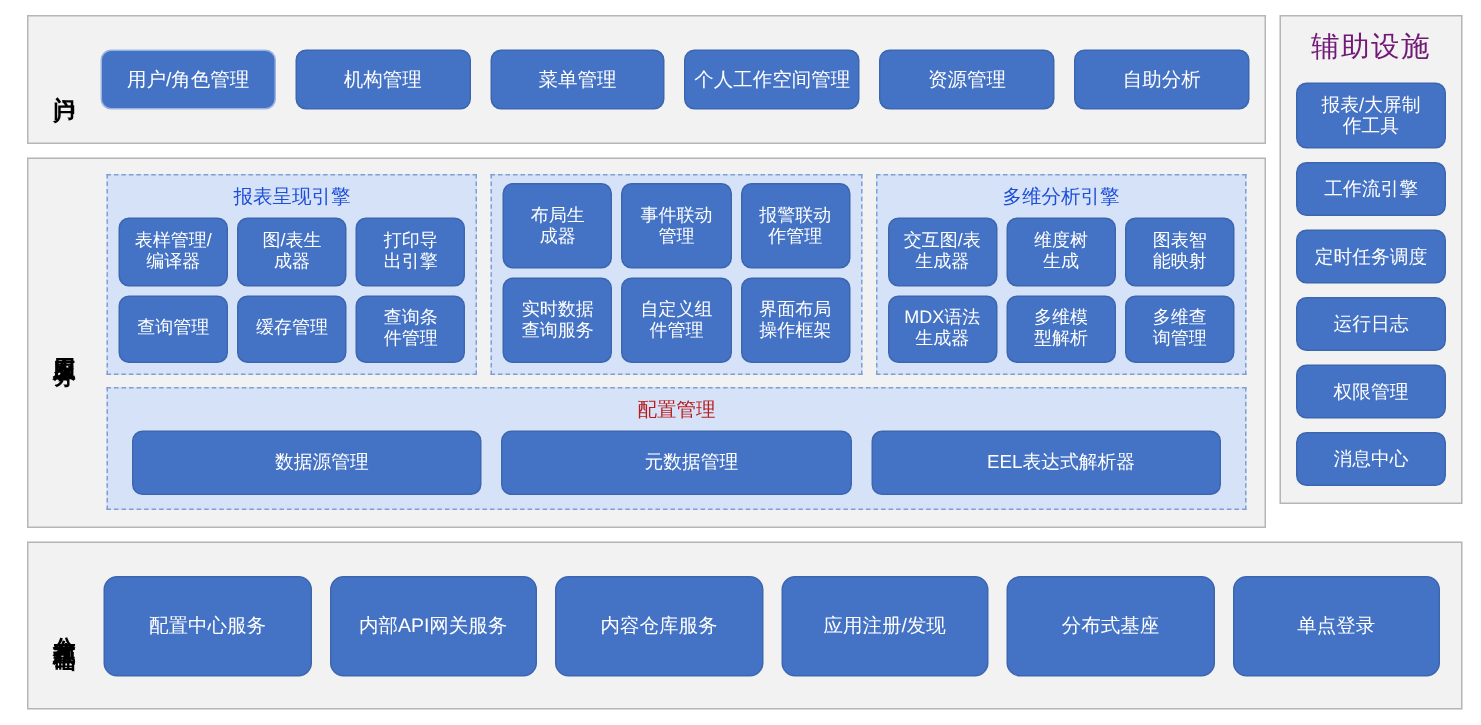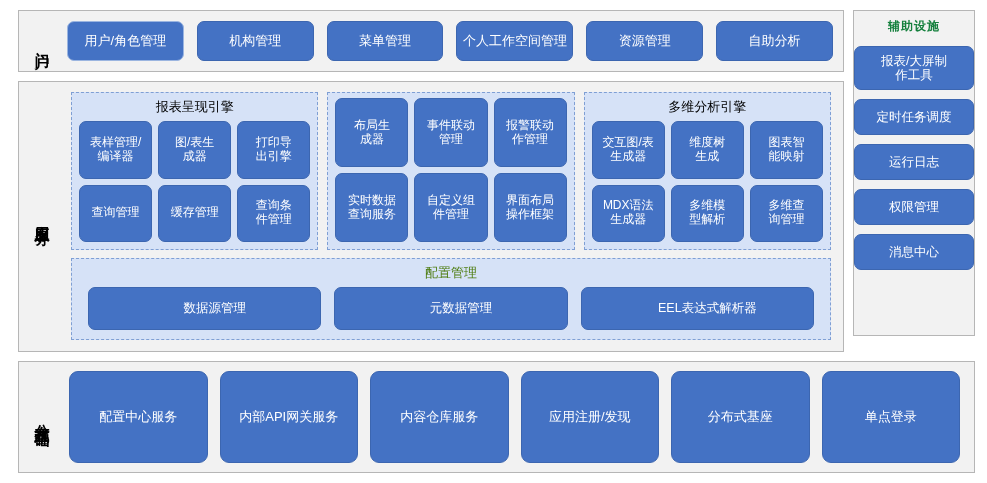--- a/index.html
+++ b/index.html
@@ -68,21 +68,21 @@
   .band-body {
     flex: 1;
     display: flex;
     box-sizing: border-box;
   }
 
   
   .top-row {
     display: flex;
     gap: 9px;
-    height: 62px;
+    height: 86px;
   }
   .portal-band { flex: 1; }
   .portal-body {
     align-items: center;
     gap: 13px;
     padding: 0 10px 0 2px;
   }
   .portal-body .btn {
     flex: 1;
     height: 40px;
@@ -96,28 +96,28 @@
     border: 1px solid #b6b6b6;
     background: #f2f2f2;
     box-sizing: border-box;
     display: flex;
     flex-direction: column;
     align-items: center;
     padding: 7px 0 8px 0;
     gap: 9px;
   }
   .aux-title {
-    font-weight: bold;
-    font-size: 12px;
+    font-weight: normal;
+    font-size: 19px;
     letter-spacing: 1px;
-    color: #15803d;
+    color: #701a75;
     margin-bottom: 2px;
   }
   .aux .btn {
-    width: 120px;
+    width: 100px;
     min-height: 36px;
     font-size: 12.5px;
   }
   .aux .btn.tall { min-height: 44px; }
 
   
   .mid-row {
     display: flex;
     gap: 9px;
     flex: 1;
@@ -141,21 +141,21 @@
     background: #d6e2f7;
     box-sizing: border-box;
     padding: 5px 7px 7px 7px;
     display: flex;
     flex-direction: column;
     min-width: 0;
   }
   .engine-title {
     text-align: center;
     font-size: 13px;
-    color: #000000;
+    color: #1d4ed8;
     margin-bottom: 5px;
     font-family: Liberation Serif, serif;
   }
   .engine-grid {
     flex: 1;
     display: grid;
     grid-template-columns: repeat(3, 1fr);
     grid-template-rows: repeat(2, 1fr);
     gap: 6px;
     min-height: 0;
@@ -167,21 +167,21 @@
     background: #d6e2f7;
     box-sizing: border-box;
     padding: 5px 10px 9px 10px;
     display: flex;
     flex-direction: column;
     height: 82px;
   }
   .config-title {
     text-align: center;
     font-size: 13px;
-    color: #4d7c0f;
+    color: #b91c1c;
     margin-bottom: 5px;
   }
   .config-row {
     flex: 1;
     display: flex;
     gap: 13px;
     align-items: stretch;
     padding: 0 6px;
   }
   .config-row .btn {
@@ -193,21 +193,21 @@
   
   .infra-row { height: 112px; }
   .infra-band { width: 100%; }
   .infra-body {
     align-items: center;
     gap: 12px;
     padding: 0 14px 0 4px;
   }
   .infra-body .btn {
     flex: 1;
-    height: 92px;
+    height: 67px;
     font-size: 13px;
     border-radius: 9px;
   }
 </style>
 </head>
 <body>
 
 <div class="page">
 
   <div class="top-row">
@@ -310,19 +310,20 @@
         <div class="btn">分布式基座</div>
         <div class="btn">单点登录</div>
       </div>
     </div>
   </div>
 
   <div class="aux" style="position:absolute; right:12px; top:10px; height:326px;">
     <div class="aux-title">辅助设施</div>
     <div class="btn tall">报表/大屏制
 作工具</div>
+    <div class="btn">工作流引擎</div>
     <div class="btn">定时任务调度</div>
     <div class="btn">运行日志</div>
     <div class="btn">权限管理</div>
     <div class="btn">消息中心</div>
   </div>
 
 </div>
 
 </body></html>

